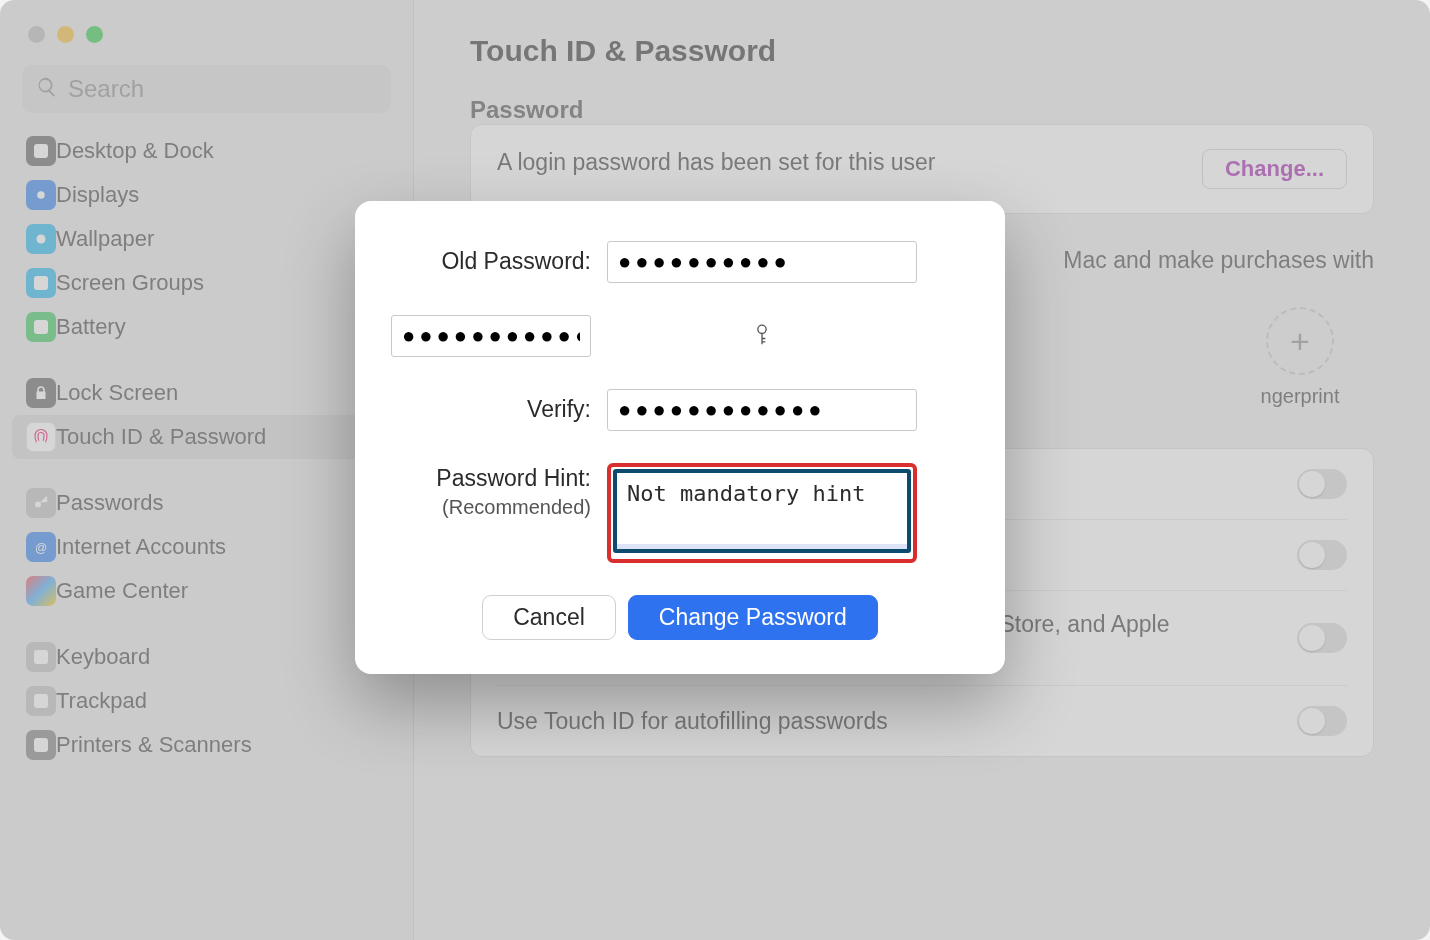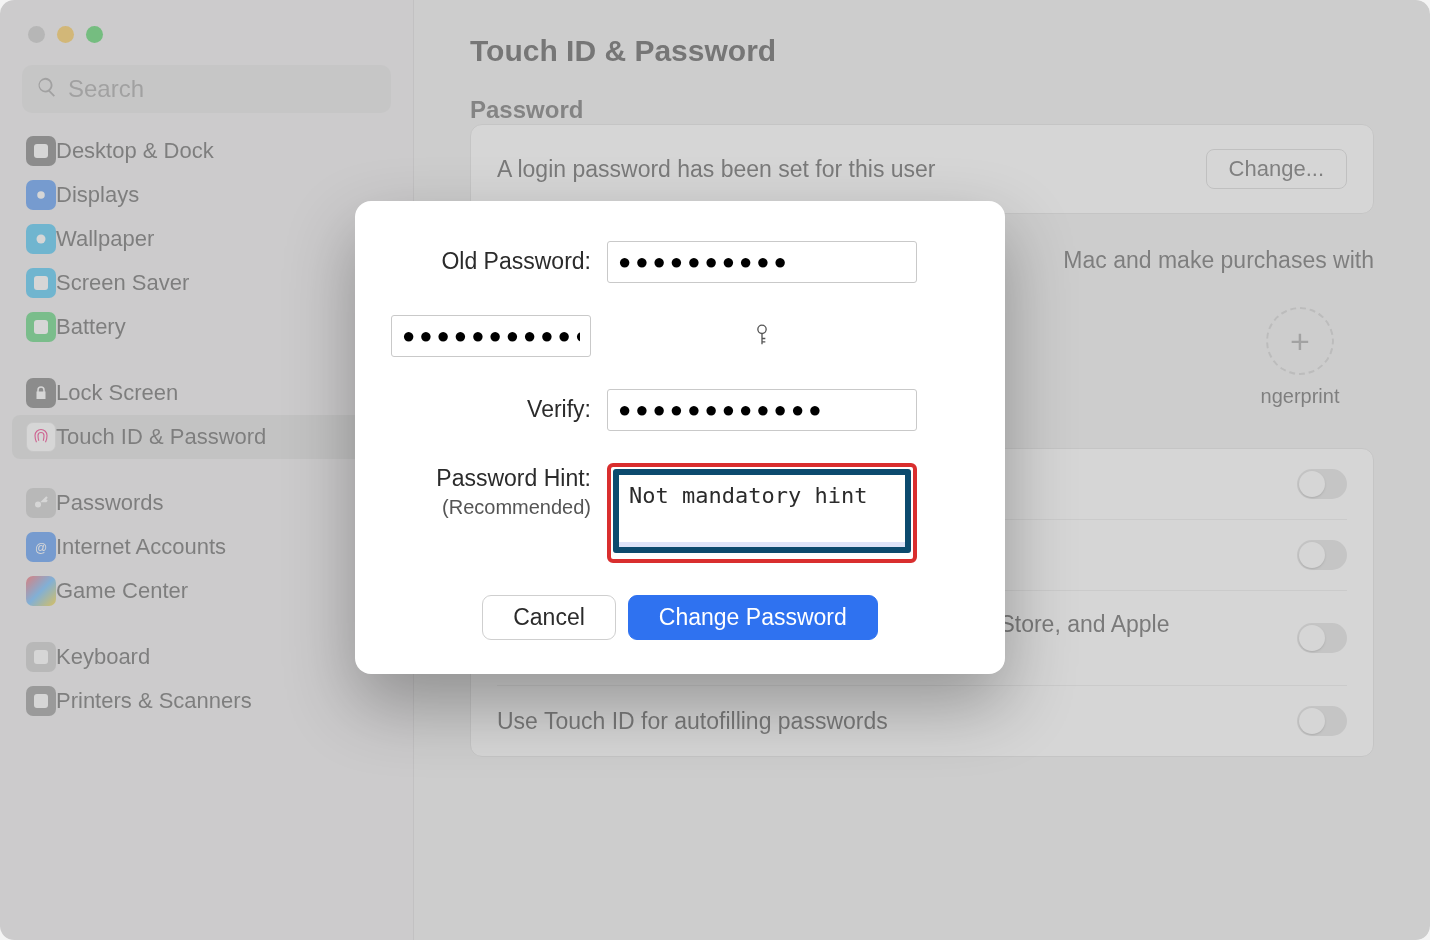--- a/index.html
+++ b/index.html
@@ -88,24 +88,24 @@
   .page-title { font-size: 30px; font-weight: 700; color: #2b2b2b; margin-bottom: 28px; }
   .section-label { font-size: 24px; font-weight: 700; color: #4a4a4a; margin-bottom: 0; }
 
   .panel {
     background: #fff;
     border: 1px solid #dadada;
     border-radius: 12px;
     padding: 24px 26px;
     margin-bottom: 30px;
   }
-  .row { display: flex; align-items: center; justify-content: space-between; font-size: 23px; }
+  .row { display: flex; align-items: flex-start; justify-content: space-between; font-size: 23px; }
   .btn-rounded {
     background: #fff; border: 1px solid #cfcfcf; border-radius: 8px;
-    padding: 6px 22px; font-size: 22px; color: #404040;
+    padding: 6px 22px; font-size: 22px; color: #a21caf; font-weight: bold;
   }
 
   .desc { font-size: 23px; color: #3d3d3d; line-height: 1.45; }
 
   .fp-wrap { margin: 30px 0 40px 0; display:flex; flex-direction:column; align-items:center; width:88px; }
   .fp-circle {
     width: 68px; height: 68px; border-radius: 50%;
     border: 2px dashed #c5c5c5;
     display:flex; align-items:center; justify-content:center;
     color:#8d8d8d; font-size: 34px;
@@ -155,21 +155,21 @@
     height: 42px; border: 1px solid #c9c9c9; border-radius: 3px;
     padding: 0 10px; font-size: 22px; width: 100%;
     background: #fff;
   }
   .field.pw { letter-spacing: 4px; font-family: Arial; }
   .key-icon { display:flex; justify-content:center; align-items:center; }
   .key-icon svg { width: 20px; height: 28px; fill:none; stroke:#555; stroke-width:1.6; }
 
   .hint-box {
     width: 100%; height: 84px;
-    border: 6px solid #0c4a6e;
+    border: 4px solid #0c4a6e;
     border-radius: 3px;
     padding: 8px 10px;
     font-size: 22px; color: #2b2b2b;
     resize: none; outline: none;
     box-shadow: inset 0 -5px 0 rgba(74,100,214,.18);
   }
   .hint-highlight {
     border: 4px solid #d92e2e;
     border-radius: 6px;
     padding: 2px;
@@ -233,21 +233,21 @@
               <svg viewBox="0 0 24 24">
                 <circle cx="12" cy="12" r="6"></circle>
               </svg>
             </span>
           <span>Wallpaper</span>
         </div>
         <div class="nav-item">
           <span class="nav-icon ic-saver">
               <span class="dot-icon"></span>
             </span>
-          <span>Screen Saver</span>
+          <span>Screen Groups</span>
         </div>
         <div class="nav-item">
           <span class="nav-icon ic-battery">
               <span class="dot-icon"></span>
             </span>
           <span>Battery</span>
         </div>
       </div>
 
       <div class="nav-group">
@@ -292,20 +292,26 @@
           <span>Game Center</span>
         </div>
       </div>
 
       <div class="nav-group">
         <div class="nav-item">
           <span class="nav-icon ic-kb">
               <span class="dot-icon"></span>
             </span>
           <span>Keyboard</span>
+        </div>
+        <div class="nav-item">
+          <span class="nav-icon ic-track">
+              <span class="dot-icon"></span>
+            </span>
+          <span>Trackpad</span>
         </div>
         <div class="nav-item">
           <span class="nav-icon ic-print">
               <span class="dot-icon"></span>
             </span>
           <span>Printers &amp; Scanners</span>
         </div>
       </div>
     </nav>
   </aside>

